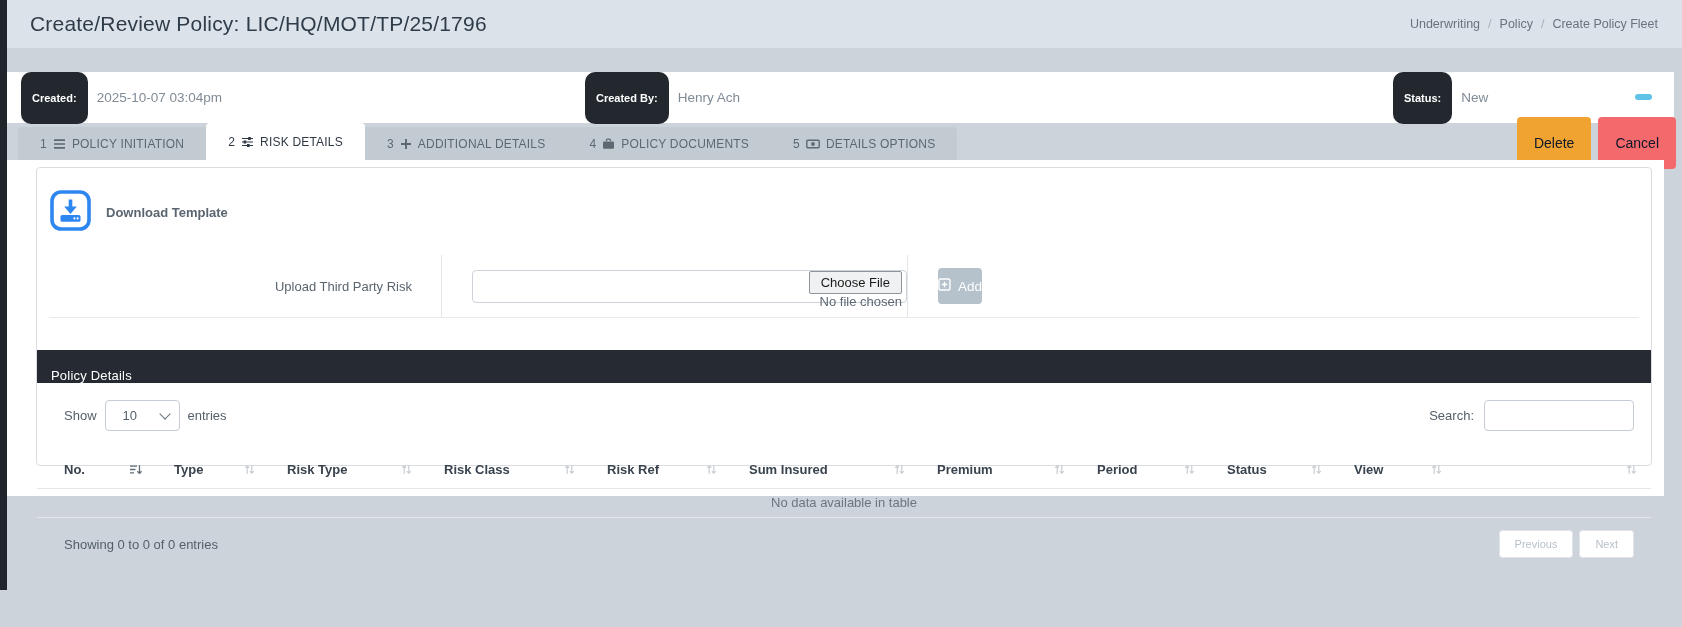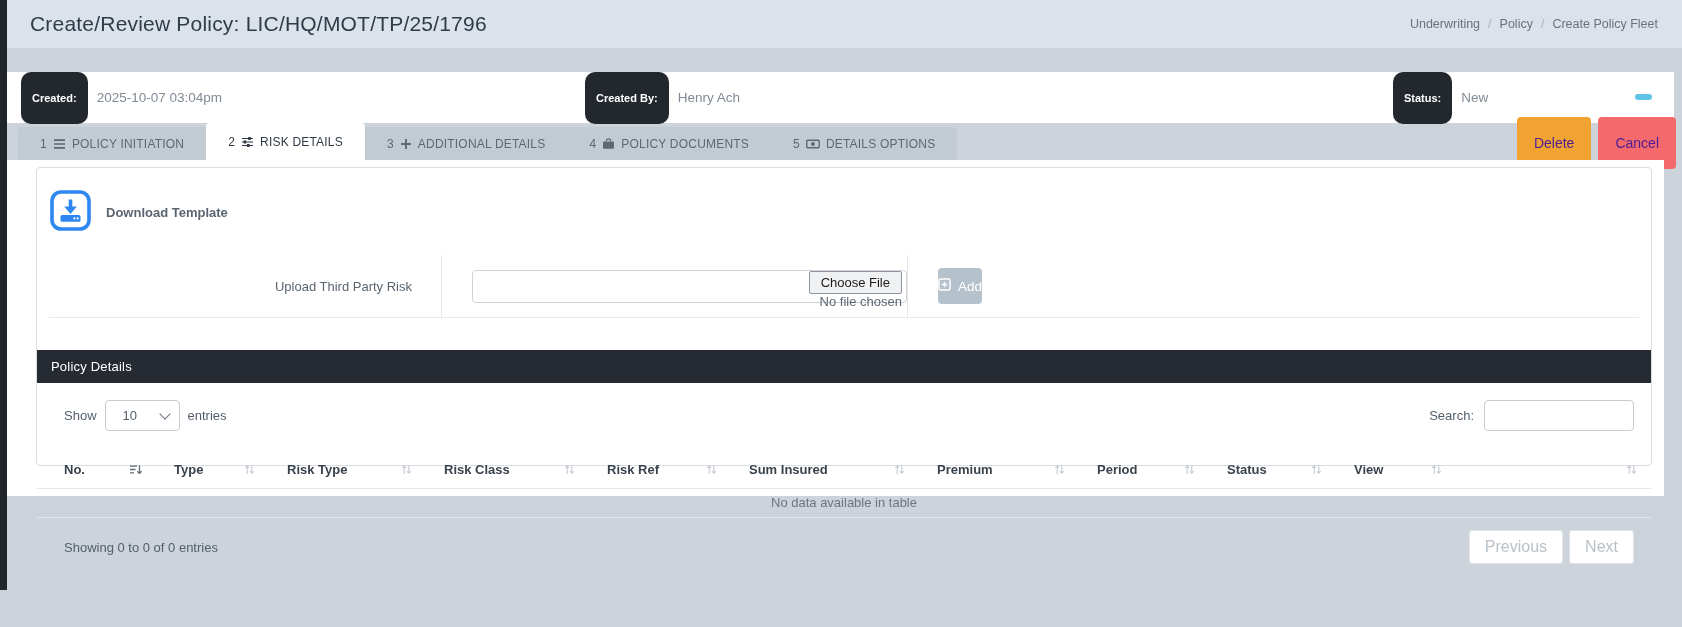--- a/index.html
+++ b/index.html
@@ -26,21 +26,21 @@
 
   
   .tab-row { position:absolute; left:7px; top:127px; right:6px; height:33px; display:flex; align-items:flex-end; }
   .tabs-strip { display:flex; align-items:flex-end; background:#c3cbd2; border-radius:4px 4px 0 0; margin-left:11px; height:33px; }
   .tab { display:flex; align-items:center; gap:6px; height:33px; padding:0 22px; font-size:12px; color:#5d6873;
          letter-spacing:.2px; cursor:pointer; white-space:nowrap; }
   .tab .t-icon { display:inline-flex; color:#5d6873; }
   .tab.active { background:#ffffff; height:37px; border-radius:4px 4px 0 0; color:#2f3944; }
   .tab.active .t-icon { color:#2f3944; }
   .tab-actions { margin-left:auto; display:flex; gap:7px; align-items:center; height:33px; padding-bottom:2px; }
-  .btn { border:none; border-radius:4px; color:#4c1d95; font-size:14px; padding:18px 17px; cursor:pointer; font-family:inherit; }
+  .btn { border:none; border-radius:4px; color:#0f172a; font-size:14px; padding:18px 17px; cursor:pointer; font-family:inherit; }
   .btn-delete { background:#f0a330; }
   .btn-cancel { background:#f4696c; }
 
   
   .content { position:absolute; left:7px; top:160px; width:1657px; height:336px; background:#ffffff; }
   .panel { position:absolute; left:29px; top:7px; right:12px; bottom:30px; border:1px solid #d9dde2; border-radius:4px; background:#fff; }
 
   .download-block { margin:22px 0 0 13px; display:flex; align-items:center; gap:15px; cursor:pointer; width:230px; }
   .download-label { font-size:13px; font-weight:bold; color:#5a6570; }
 
@@ -50,21 +50,21 @@
   .file-cell { padding-left:30px; }
   .file-input { width:435px; height:33px; border:1px solid #ced3d9; border-radius:4px; display:flex; align-items:flex-end; padding:0 4px; background:#fff; cursor:pointer;flex-direction:column; }
   .choose-file-btn { font-size:13px; color:#1b1b1b; background:#f0f1f2; border:1px solid #8f949a; border-radius:2px; padding:3px 11px; cursor:pointer; font-family:inherit; white-space:nowrap; }
   .no-file { font-size:13px; color:#5d6772; margin-left:10px; white-space:nowrap; }
   .add-cell { margin-left:17px; padding-left:13px; display:flex; align-items:center; }
   .btn-add { background:#b5c1cb; color:#fff; font-size:13.5px; border:none; border-radius:4px; padding:0 0; height:36px;
              display:flex; align-items:center; gap:7px; cursor:default; font-family:inherit; }
 
   .section-hr { border:none; border-top:1px solid #e7eaed; margin:0 12px; }
 
-  .portlet-header { margin-top:32px; height:33px; background:#262b33; display:flex; align-items:center; }
+  .portlet-header { margin-top:32px; height:33px; background:#262b33; display:flex; align-items:flex-end; }
   .portlet-title { color:#ffffff; font-size:13px; padding-left:14px; letter-spacing:.2px; }
 
   .controls-row { margin-top:17px; height:31px; display:flex; align-items:center; padding:0 17px 0 27px; }
   .length-group { display:flex; align-items:center; gap:8px; font-size:13px; color:#545f6a; }
   .select-wrap { position:relative; display:inline-block; }
   .select-wrap::after { content:""; position:absolute; right:11px; top:10px; width:7px; height:7px;
                         border-right:1.5px solid #6b747e; border-bottom:1.5px solid #6b747e; transform:rotate(45deg); pointer-events:none; }
   select.page-length { appearance:none; -webkit-appearance:none; width:75px; height:31px; border:1px solid #c6ccd3; border-radius:4px;
                        font-size:13px; color:#545f6a; padding:0 0 0 17px; background:#fff; font-family:inherit; cursor:pointer; }
   .search-group { margin-left:auto; display:flex; align-items:center; gap:10px; font-size:13px; color:#545f6a; }
@@ -75,21 +75,21 @@
                         border-bottom:1px solid #e4e7eb; cursor:pointer; }
   table.data-table th .th-inner { display:flex; align-items:center; justify-content:space-between; gap:4px; }
   table.data-table th:first-child { padding-left:27px; }
   .sort-icon { display:inline-flex; color:#c9ced4; flex:none; }
   .sort-icon.sorted { color:#626c76; }
   td.empty-cell { text-align:center; font-size:13px; color:#6c7681; padding:6px 0 7px; border-bottom:1px solid #e4e7eb; }
 
   .footer-row { margin-top:12px; display:flex; align-items:center; padding:0 17px 0 27px; }
   .summary { font-size:13px; color:#545f6a; }
   .pager { margin-left:auto; display:flex; gap:6px; }
-  .pg-btn { background:#fff; border:1px solid #e0e4e8; border-radius:3px; color:#b9c1c9; font-size:16px; padding:7px 15px; cursor:default; font-family:inherit; }
+  .pg-btn { background:#fff; border:1px solid #e0e4e8; border-radius:3px; color:#b9c1c9; font-size:11px; padding:7px 15px; cursor:default; font-family:inherit; }
 </style>
 </head>
 <body>
 
 <div class="side-strip"></div>
 
 <div class="page-header">
   <div class="page-title">Create/Review Policy: LIC/HQ/MOT/TP/25/1796</div>
   <div class="breadcrumb">
     <span class="crumb">Underwriting</span>

